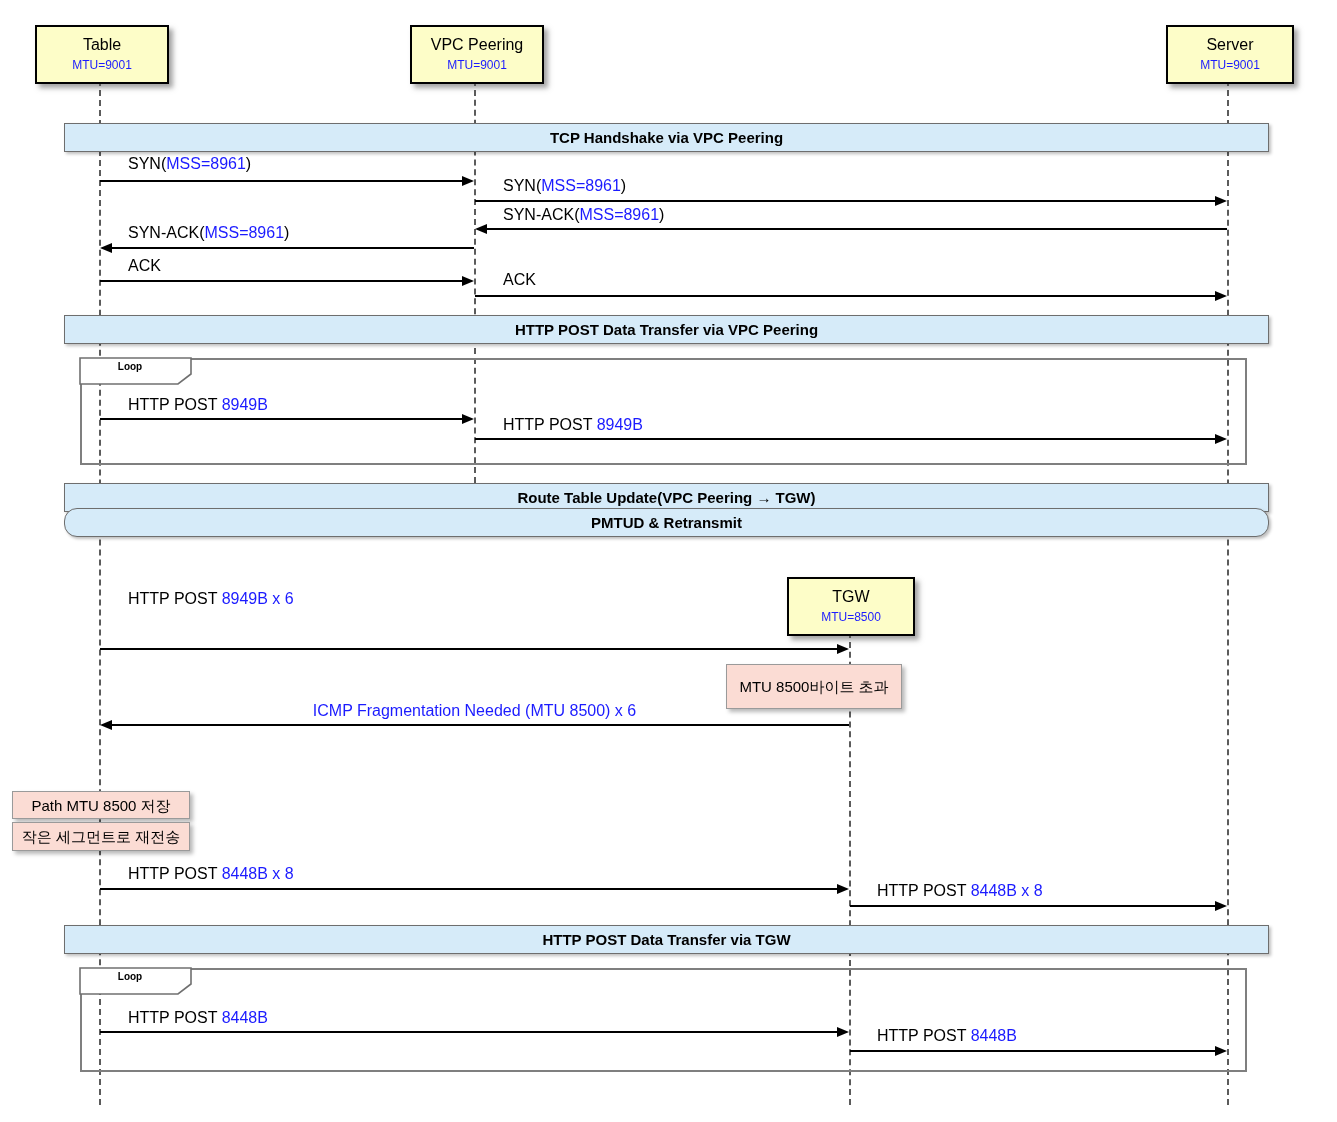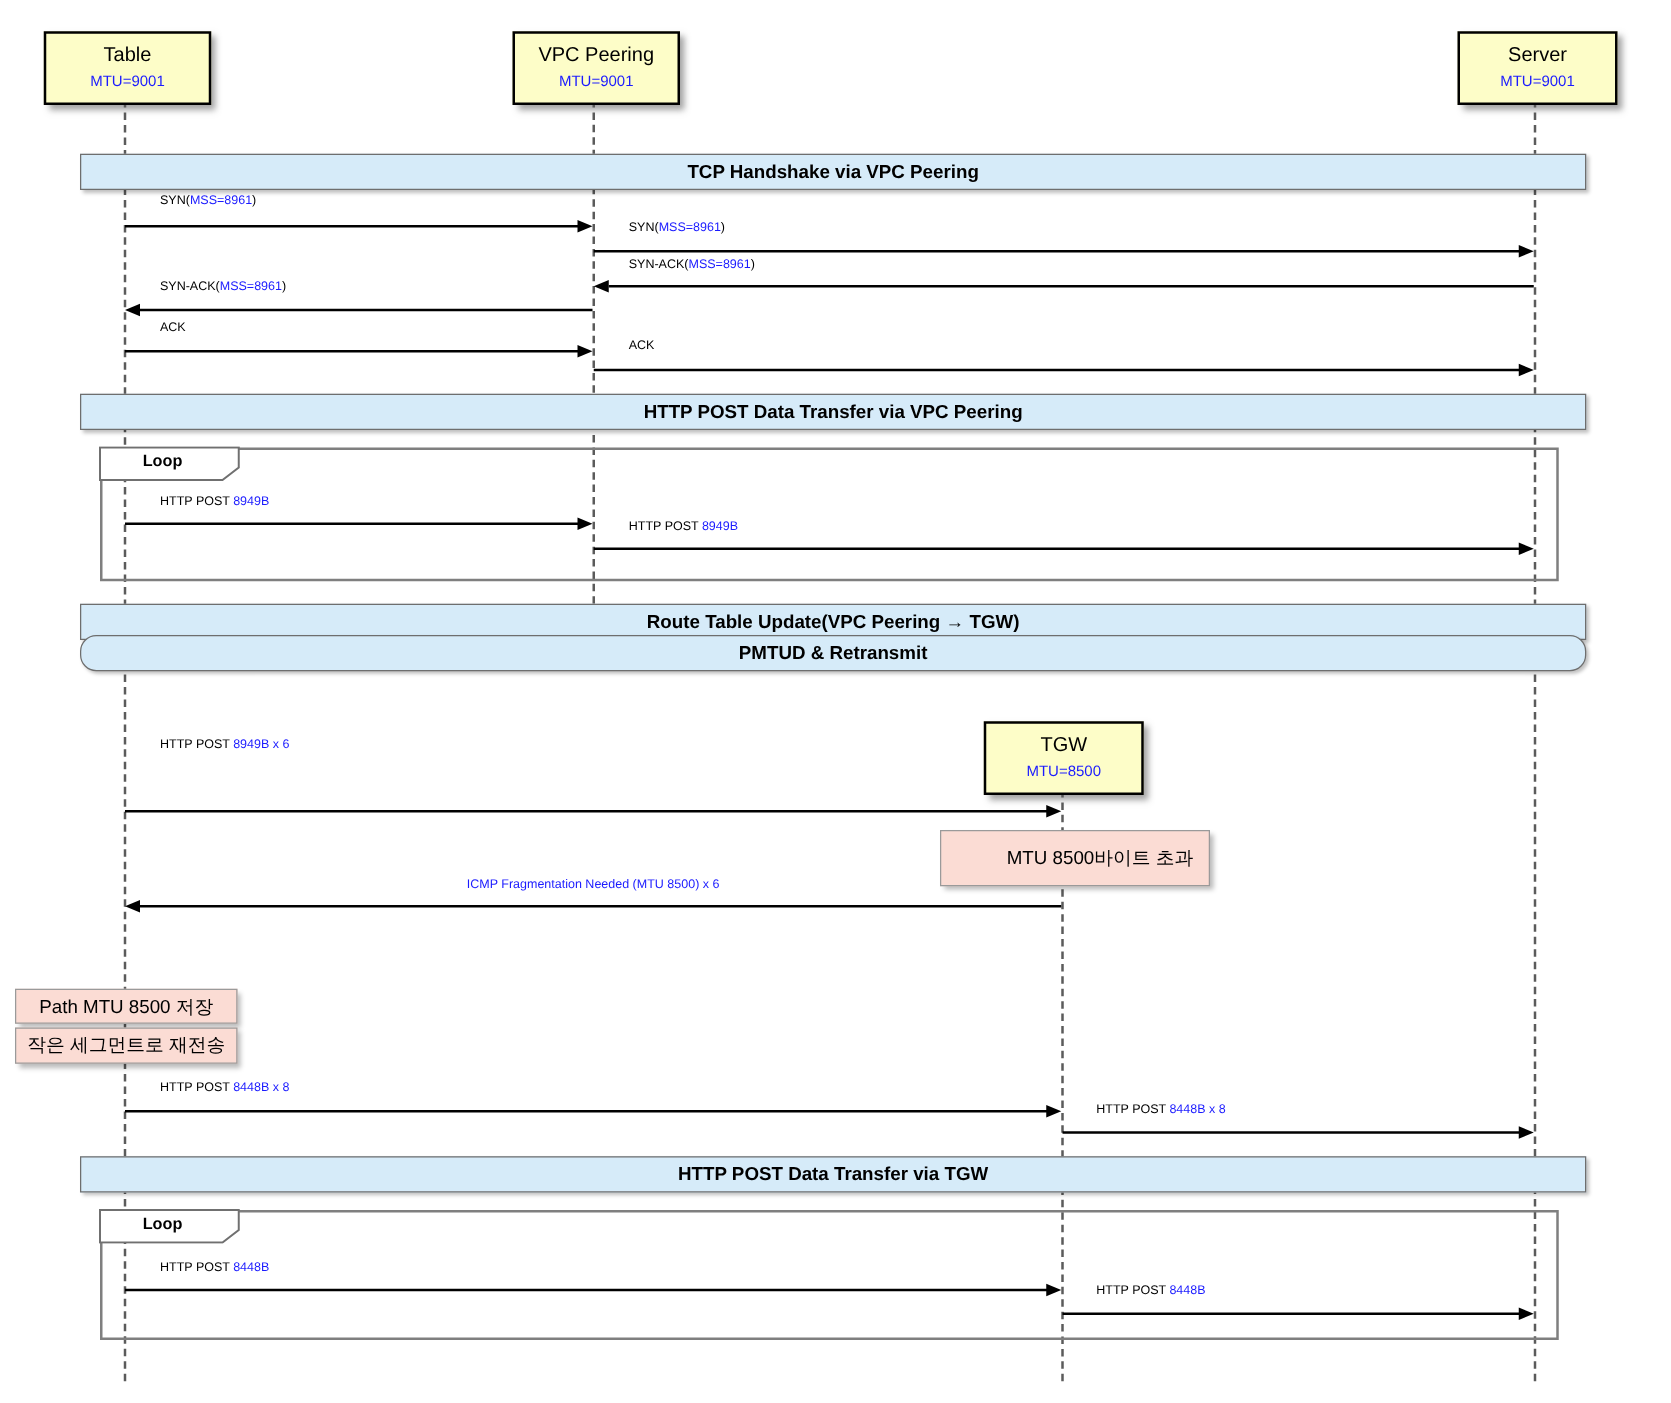--- a/index.html
+++ b/index.html
@@ -15,23 +15,23 @@
   .actor .amtu{font-size:12px;font-weight:500;line-height:20px;color:#1b1bff;}
   
   .divider{position:absolute;left:64px;width:1203px;height:27px;background:#D6EBF9;
            border:1.5px solid #6e6e6e;box-shadow:2px 2px 3px rgba(0,0,0,.25);
            display:flex;align-items:center;justify-content:center;
            font-size:15px;font-weight:600;}
   
   .loopbox{position:absolute;border:2px solid #7f7f7f;background:transparent;}
   .looptab{position:absolute;width:114px;height:28px;}
   .looptab .tabtext{position:absolute;left:0;top:4px;width:102px;text-align:center;
-                    font-size:13px;font-weight:600;}
+                    font-size:10px;font-weight:600;}
   
-  .mlabel{position:absolute;font-size:10px;font-weight:500;white-space:nowrap;}
+  .mlabel{position:absolute;font-size:16px;font-weight:500;white-space:nowrap;}
   .blue{color:#1b1bff;}
   .line{position:absolute;height:0;border-top:2px solid #000;}
   .ah-r{position:absolute;width:0;height:0;border-top:5px solid transparent;
         border-bottom:5px solid transparent;border-left:12px solid #000;}
   .ah-l{position:absolute;width:0;height:0;border-top:5px solid transparent;
         border-bottom:5px solid transparent;border-right:12px solid #000;}
   
   .note{position:absolute;background:#FBDCD4;border:1.5px solid #9a9a9a;
         box-shadow:3px 3px 4px rgba(0,0,0,.28);display:flex;flex-direction:column;
         align-items:center;justify-content:center;text-align:center;
@@ -172,21 +172,21 @@
     <div class="line" style="left:100px;top:1031px;width:738px;"></div>
     <div class="ah-r" style="left:837px;top:1027px;"></div>
   </div>
 
   <div>
     <div class="mlabel" style="left:877px;top:1027px;"><span>HTTP POST </span><span class="blue">8448B</span><span></span></div>
     <div class="line" style="left:850px;top:1050px;width:366px;"></div>
     <div class="ah-r" style="left:1215px;top:1046px;"></div>
   </div>
 
-  <div class="note" style="left:752px;top:664px;width:174px;height:43px;padding-left:40px;">
+  <div class="note" style="left:726px;top:664px;width:174px;height:43px;">
     <span>MTU 8500바이트 초과</span>
   </div>
   <div class="note" style="left:12px;top:791px;width:176px;height:26px;">
     <span>Path MTU 8500 저장</span>
   </div>
   <div class="note" style="left:12px;top:822px;width:176px;height:27px;">
     <span>작은 세그먼트로 재전송</span>
   </div>
 
 </div>

